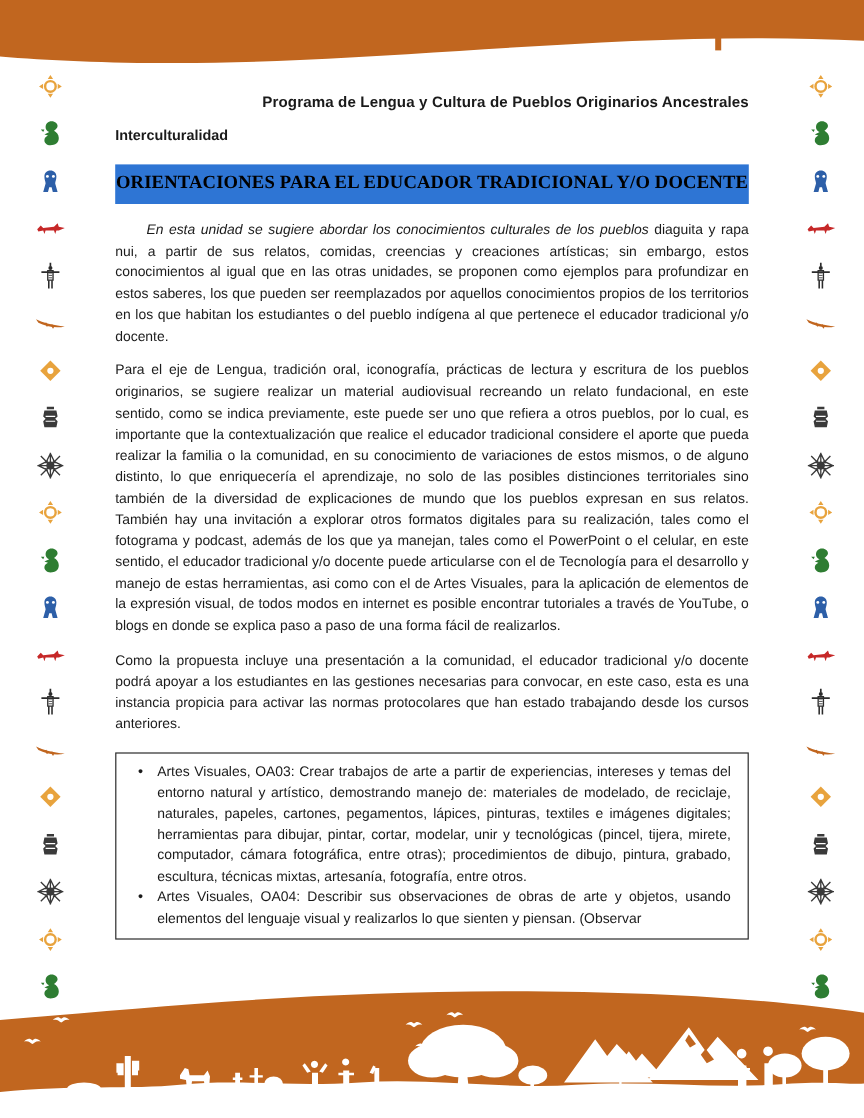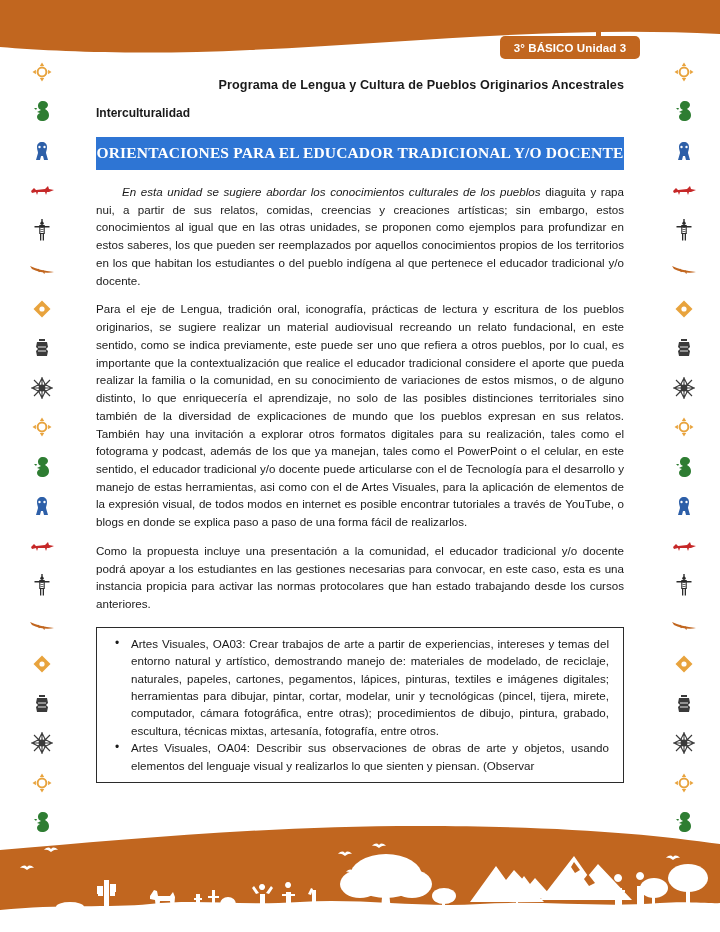--- a/index.html
+++ b/index.html
@@ -102,21 +102,21 @@
   }
   #doc-subtitle {
     text-align: left;
     font-size: 12px;
     font-weight: bold;
     color: #1a1a1a;
     margin: 0 0 17px 0;
   }
   #section-banner {
     background: #2E75D4;
-    color: #ffffff;
+    color: #000000;
     font-family: "Liberation Serif", serif;
     font-weight: bold;
     font-size: 15.5px;
     text-align: center;
     padding: 7px 0 8px 0;
     letter-spacing: .15px;
     margin-bottom: 13px;
   }
   p.body {
     margin: 0 0 11px 0;
@@ -161,21 +161,20 @@
 </style>
 </head>
 <body>
 
 <div id="page">
 
   <svg id="top-band" viewBox="0 0 720 70" preserveAspectRatio="none">
     <path d="M0,0 L720,0 L720,34 C560,26 420,42 250,50 C150,55 60,52 0,47 Z" fill="#C1661F"></path>
   </svg>
   <div id="badge-stem"></div>
-  <div id="unit-badge">3° BÁSICO Unidad 3</div>
 
   <div class="icon-col" id="icon-col-left">
       <div class="motif">
         <svg width="20" height="20" viewBox="0 0 20 20">
         <circle cx="10" cy="10" r="4.4" fill="none" stroke="#E8A33D" stroke-width="2"></circle>
         <path d="M10 0.5 l2.2 3.4 -4.4 0 z M10 19.5 l2.2 -3.4 -4.4 0 z
                  M0.5 10 l3.4 2.2 0 -4.4 z M19.5 10 l-3.4 2.2 0 -4.4 z" fill="#E8A33D"></path>
       </svg>
       </div>
       <div class="motif">

